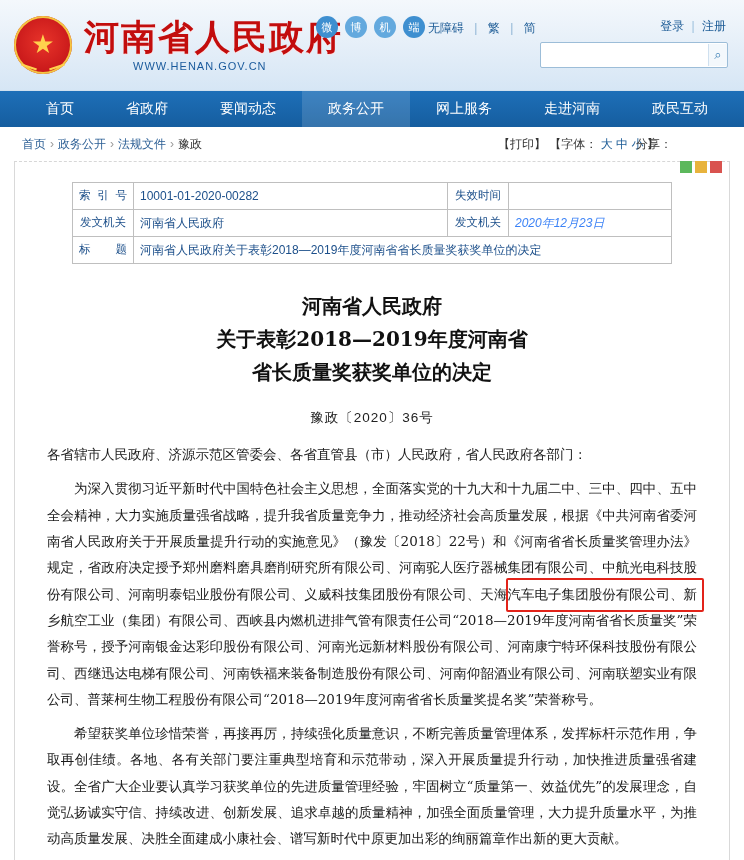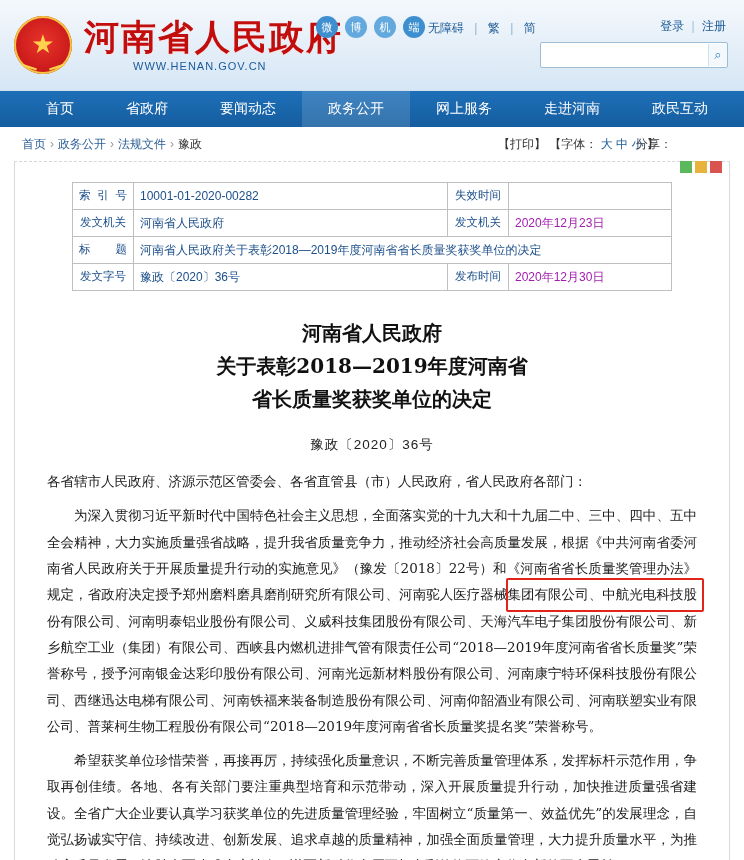--- a/index.html
+++ b/index.html
@@ -245,21 +245,21 @@
   }
   td.lbl {
     width: 48px;
     color: #333;
     text-align: center;
     font-size: 11.5px;
     line-height: 1.15;
     background: #fff;
   }
   td.val { color: #1f5896; }
-  td.val.dark { color: #a21caf; }
+  td.val.dark { color: #3b82f6; font-style: italic; }
   .lbl-two {
     display: flex;
     justify-content: space-between;
     letter-spacing: 0;
   }
 
   
   .doc-title {
     text-align: center;
     font-family: "DejaVu Serif", serif;
@@ -399,26 +399,20 @@
         </tr>
         <tr>
           <td class="lbl">
             <span class="lbl-two">
                   <span>标</span>
                   <span>题</span>
                 </span>
           </td>
           <td class="val" colspan="3">河南省人民政府关于表彰2018—2019年度河南省省长质量奖获奖单位的决定</td>
         </tr>
-        <tr>
-          <td class="lbl">发文字号</td>
-          <td class="val">豫政〔2020〕36号</td>
-          <td class="lbl">发布时间</td>
-          <td class="val dark">2020年12月30日</td>
-        </tr>
       </tbody>
         </table>
 
       <div class="doc-title">
         <div>河南省人民政府</div>
         <div>关于表彰2018—2019年度河南省</div>
         <div>省长质量奖获奖单位的决定</div>
       </div>
 
       <div class="doc-no">豫政〔2020〕36号</div>

